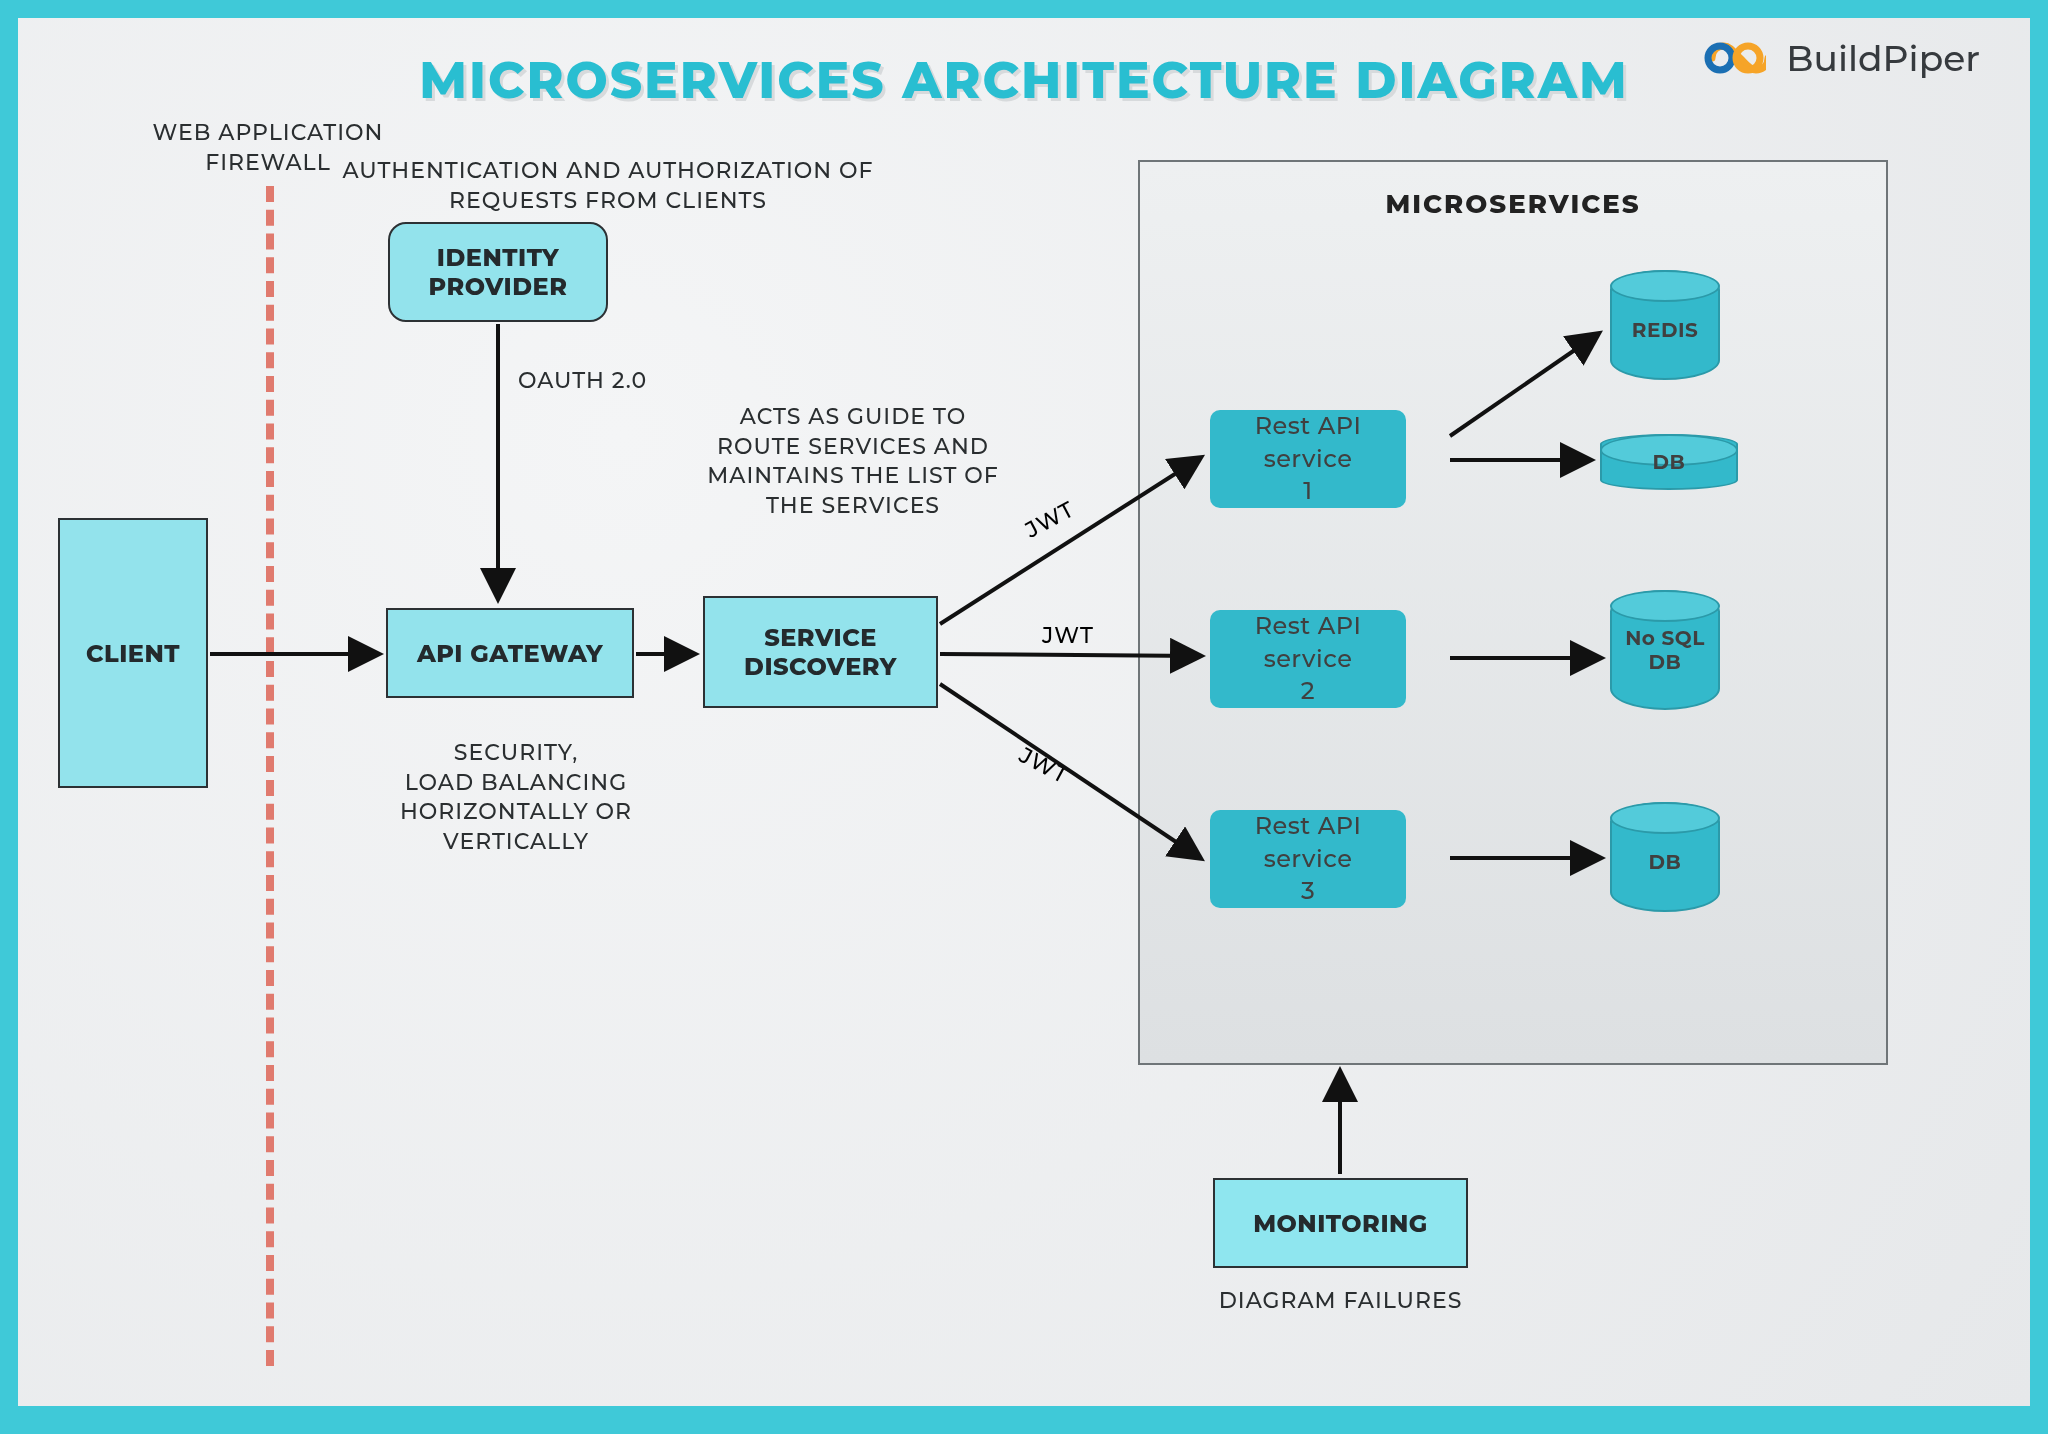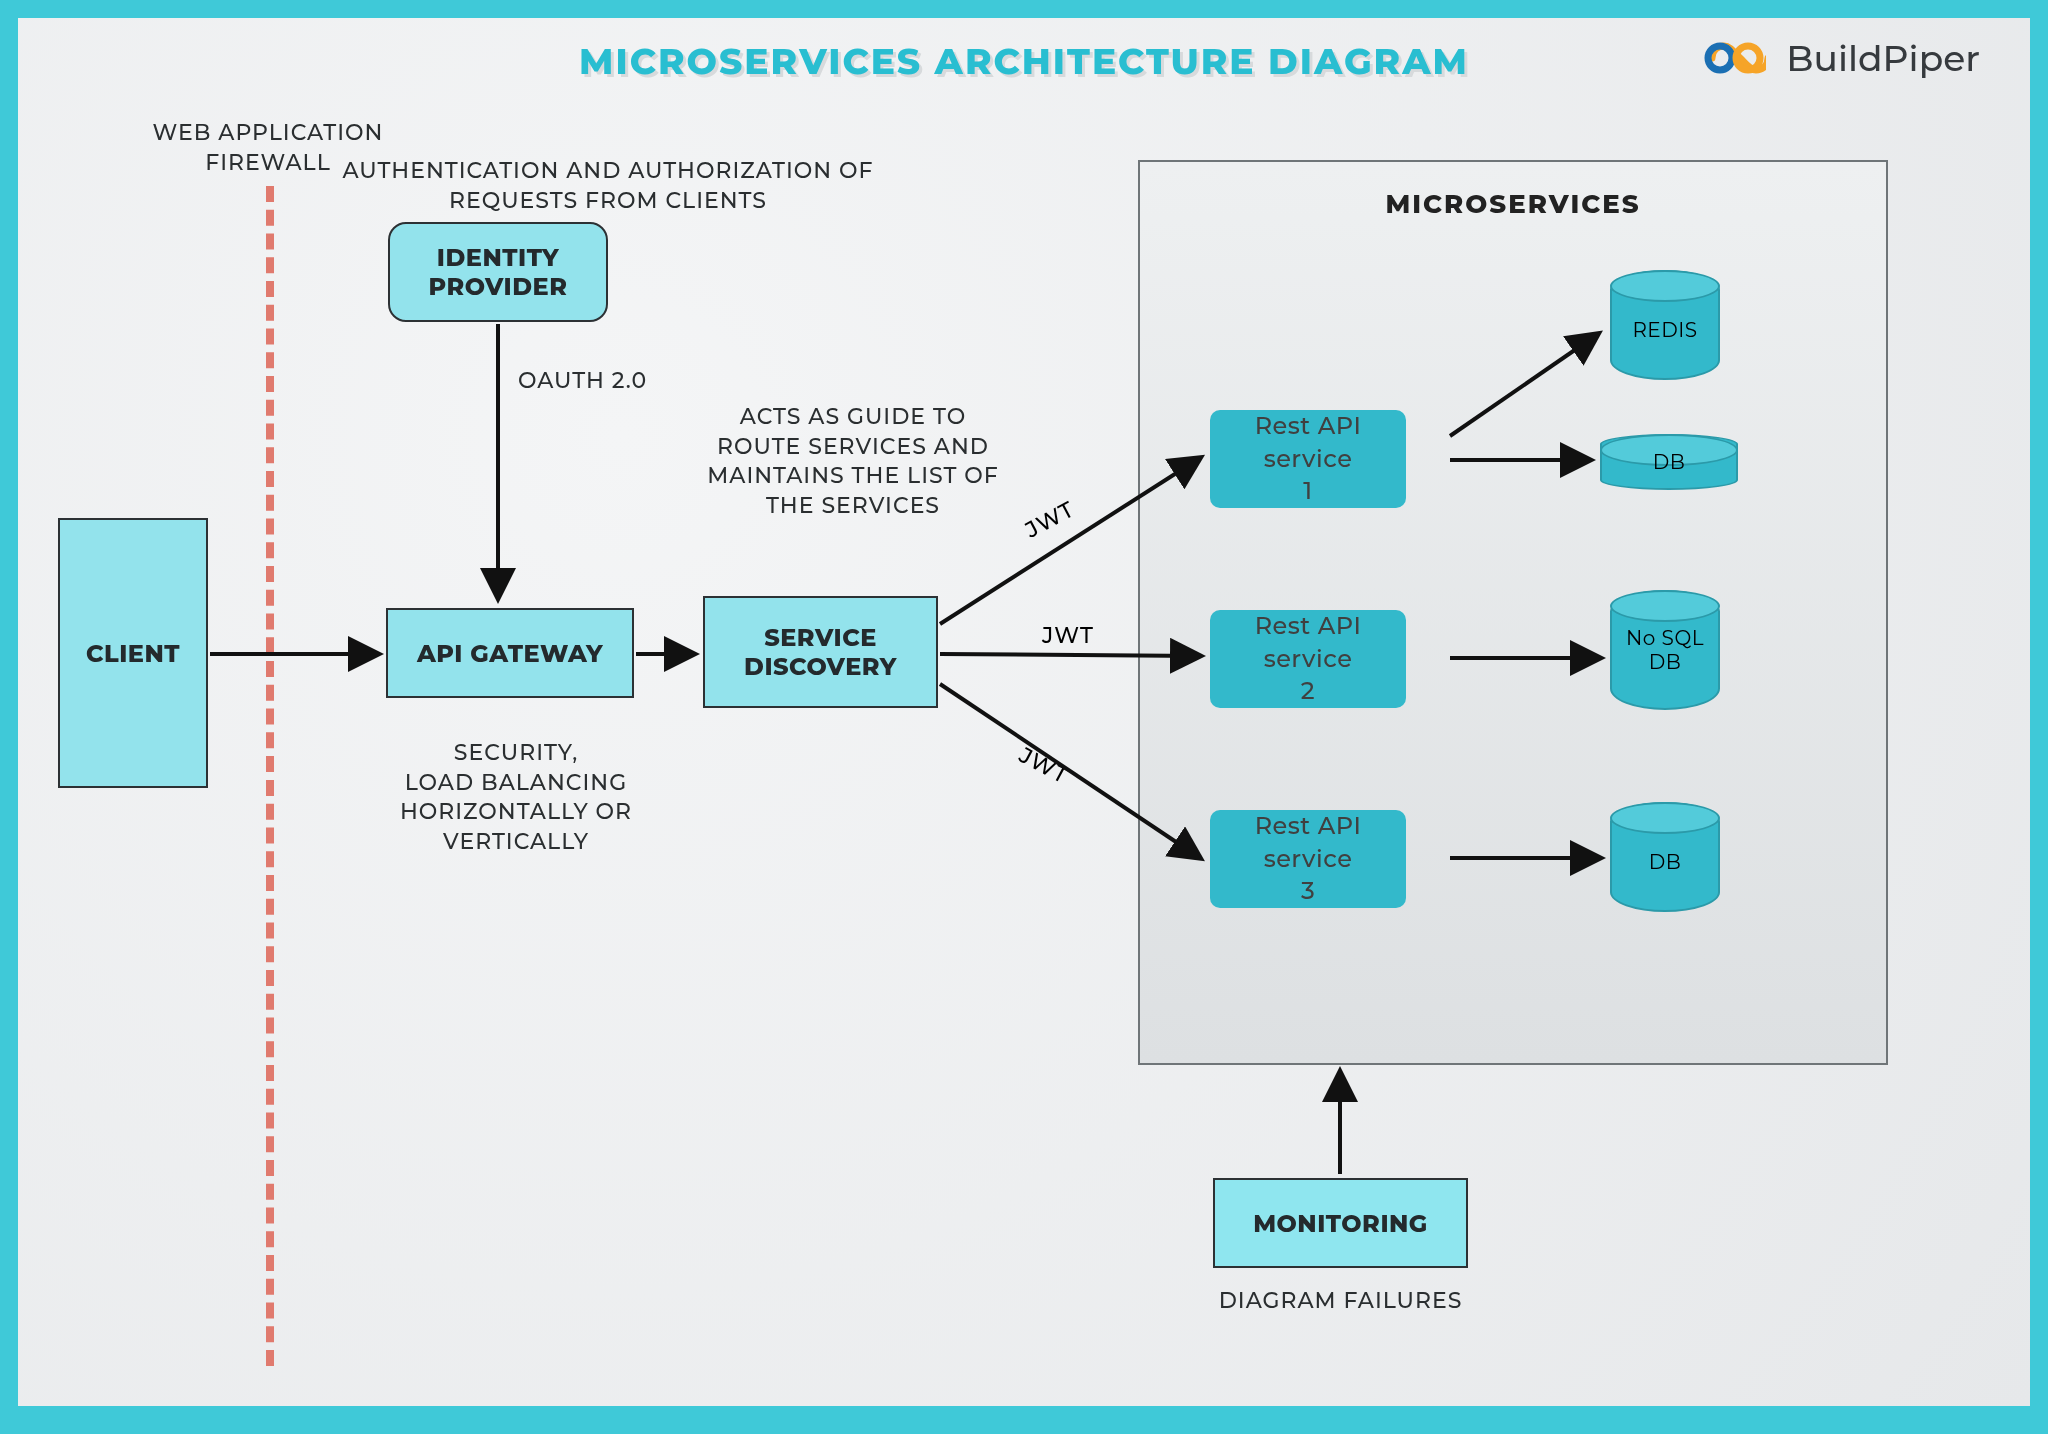--- a/index.html
+++ b/index.html
@@ -15,23 +15,23 @@
     border:18px solid #3fc9d8;
     border-bottom-width:28px;
     background:
       radial-gradient(circle at 30% 30%, #f4f5f6, #e6e8ea);
     position:relative;
     overflow:hidden;
     letter-spacing:0.5px;
   }
   .title {
     position:absolute;
-    left:0; right:0; top:21px;
-    text-align:center;
-    font-size:36px;
+    left:0; right:0; top:32px;
+    text-align:center;
+    font-size:50px;
     font-weight:800;
     color:#29bed1;
     text-shadow: 3px 3px 0 #d7dadc;
     letter-spacing:2px;
   }
 
   .logo {
     position:absolute;
     top:18px; right:50px;
     display:flex;
@@ -103,22 +103,22 @@
     width:110px;
   }
   .cyl .body {
     background:#33b9cb;
     border-radius:50%/18%;
     border:2px solid #2b9aa9;
     padding-top:12px;
     padding-bottom:12px;
     text-align:center;
     font-size:20px;
-    font-weight:400;
-    color:#000000;
+    font-weight:700;
+    color:#404040;
     position:relative;
   }
   .cyl .body::before{
     content:"";
     position:absolute;
     top:-2px; left:-2px; right:-2px;
     height:28px;
     background:#53cbda;
     border:2px solid #2b9aa9;
     border-radius:50%;

